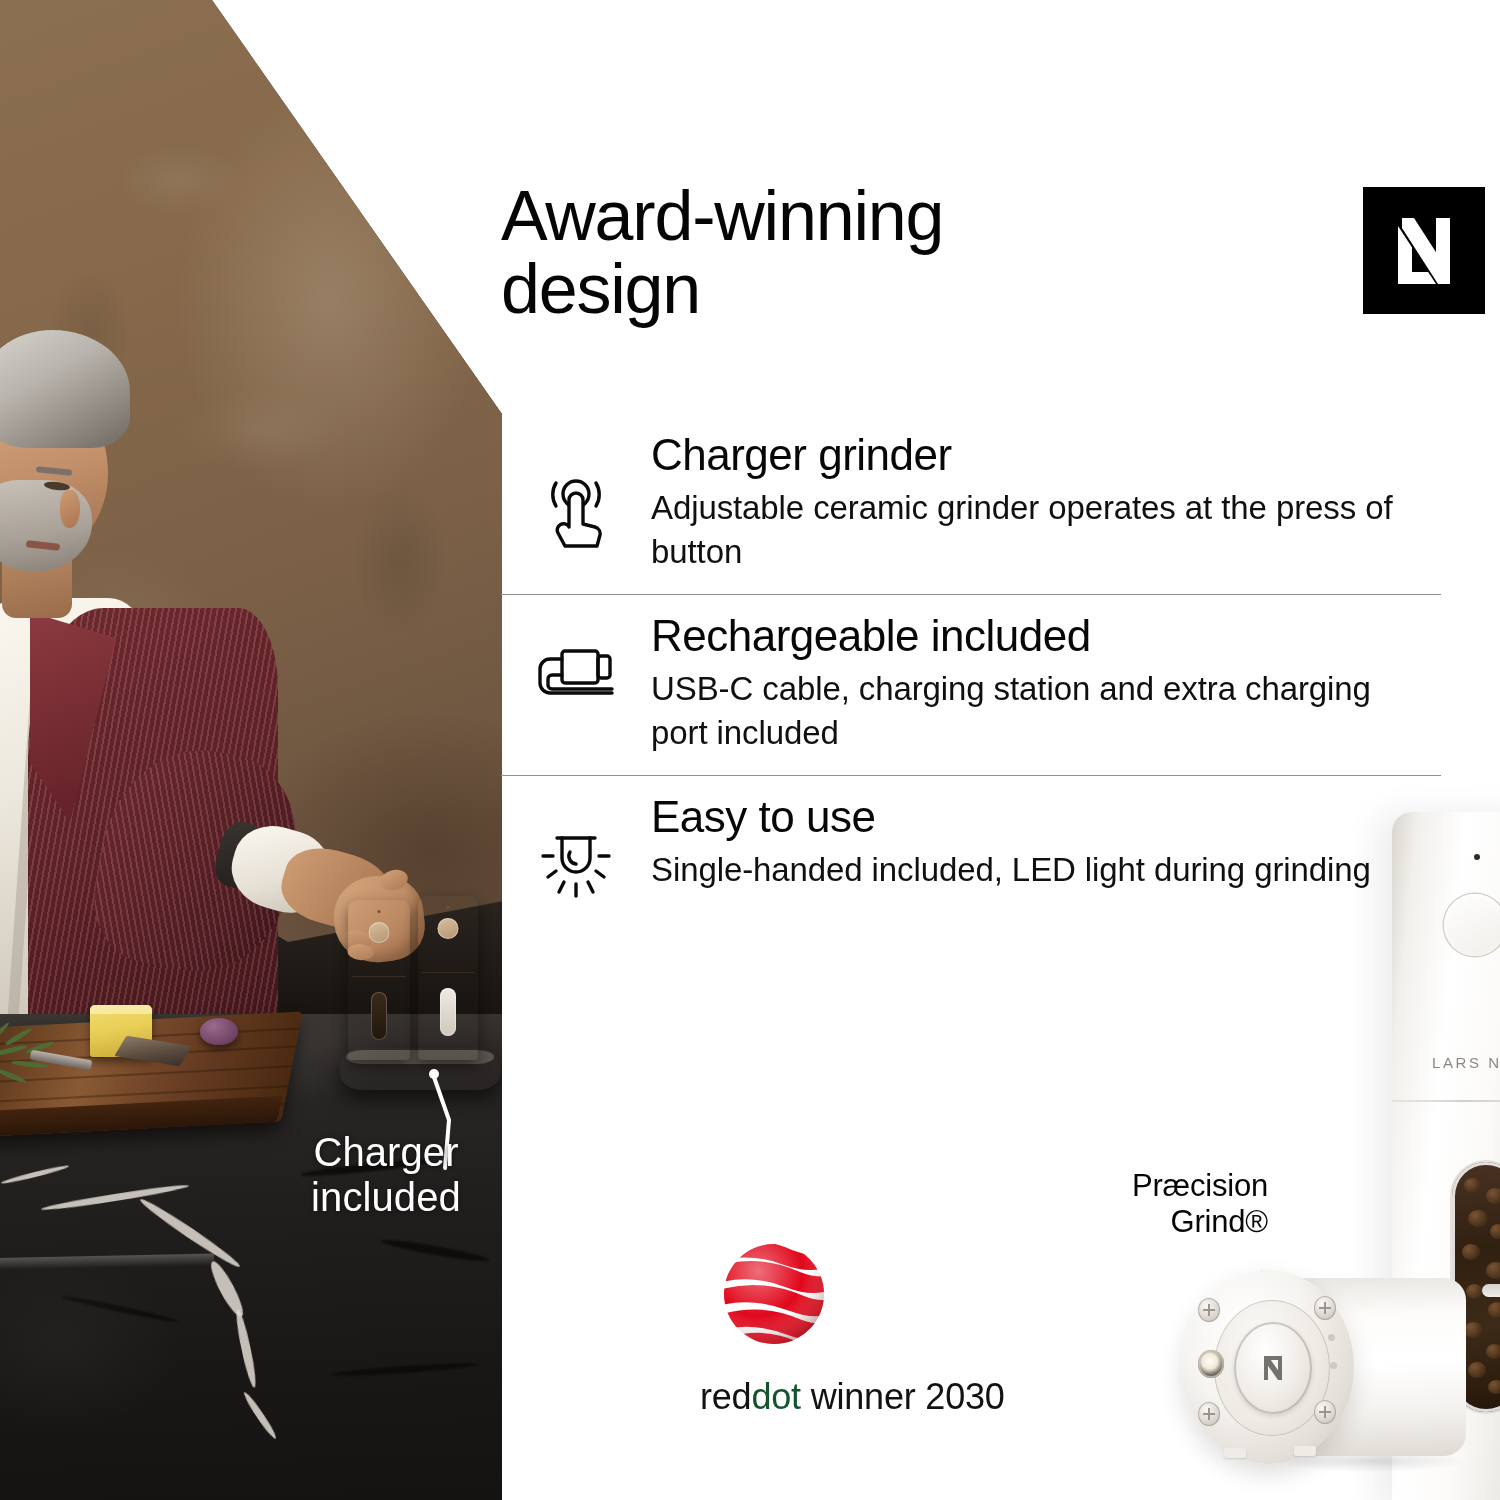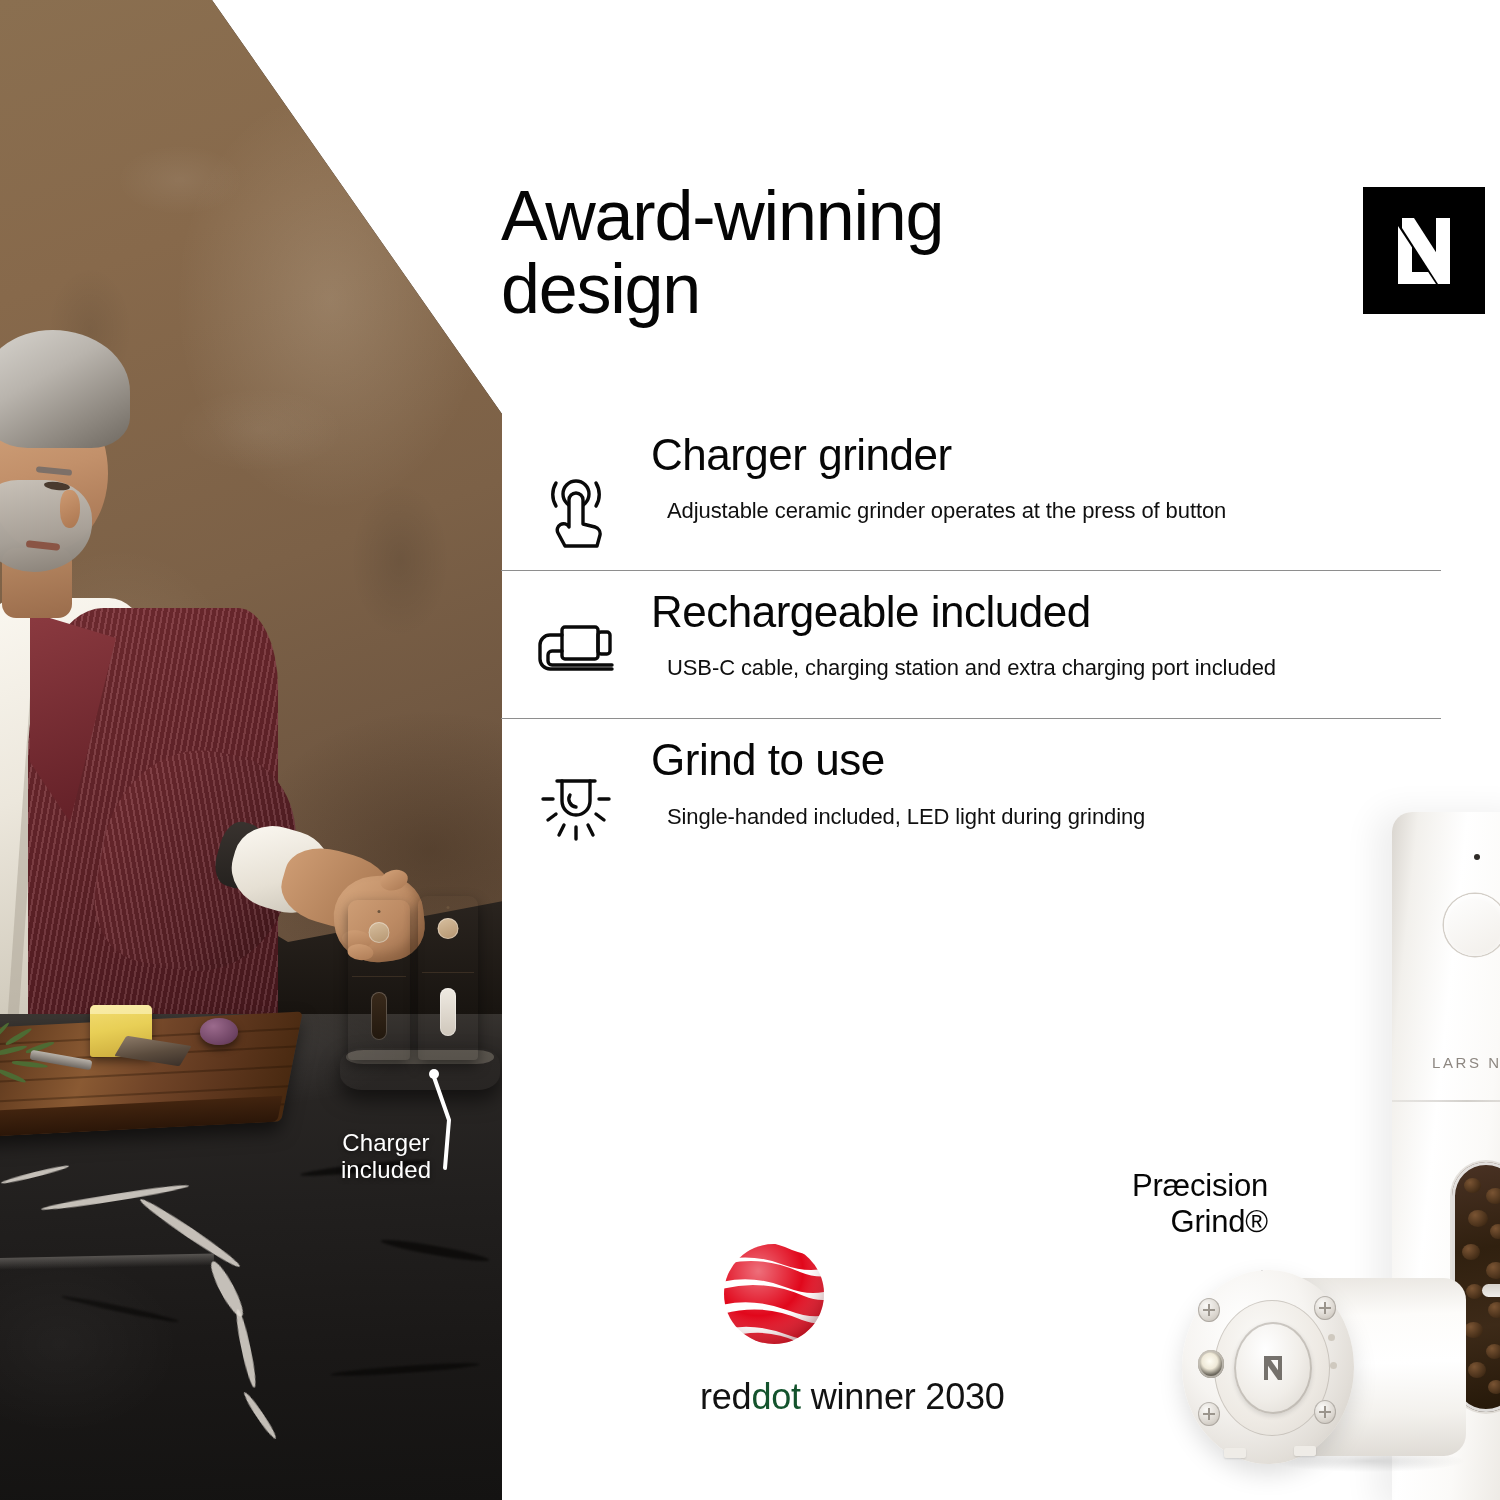--- a/index.html
+++ b/index.html
@@ -196,42 +196,42 @@
   .gled{position:absolute;left:50%;top:10px;transform:translateX(-50%);width:3px;height:3px;border-radius:50%;background:#6b543d;}
   .gseam{position:absolute;left:4px;right:4px;top:76px;height:1px;background:rgba(90,70,50,.45);}
   .gwinA{position:absolute;left:50%;top:92px;transform:translateX(-50%);width:16px;height:48px;border-radius:9px;
         background:linear-gradient(180deg,#3a2a1b,#22180e);box-shadow:inset 0 0 0 1px rgba(255,255,255,.22);}
   .gwinB{position:absolute;left:50%;top:92px;transform:translateX(-50%);width:16px;height:48px;border-radius:9px;
         background:linear-gradient(180deg,#efeae2,#cfc7bb);box-shadow:inset 0 0 0 1px rgba(255,255,255,.35);}
 
   
   .callout-charger{position:absolute;left:280px;top:1130px;width:212px;}
   .callout-charger .ct{
-    color:#ffffff;font-size:24px;line-height:1.12;text-align:center;letter-spacing:.1px;
+    color:#ffffff;font-size:40px;line-height:1.12;text-align:center;letter-spacing:.1px;
     text-shadow:0 1px 5px rgba(0,0,0,.55);
   }
   .leader-charger{position:absolute;left:0;top:0;width:502px;height:1500px;pointer-events:none;}
 
   
   .headline{
     position:absolute;left:501px;top:180px;width:760px;
     font-size:70px;line-height:1.04;color:#050505;letter-spacing:-1.2px;
     font-weight:400;
   }
   .logo{
     position:absolute;left:1363px;top:187px;width:122px;height:127px;background:#000;
   }
   .logo svg{position:absolute;left:50%;top:50%;transform:translate(-50%,-50%);}
 
   .features{position:absolute;left:501px;top:430px;width:940px;}
   .feature{position:relative;display:flex;align-items:flex-start;}
   .f-icon{flex:0 0 150px;display:flex;justify-content:center;padding-top:46px;}
   .f-body{flex:1 1 auto;padding-right:10px;}
   .f-title{font-size:44px;line-height:1.14;color:#070707;letter-spacing:-.5px;font-weight:400;margin:0 0 6px;}
-  .f-desc{font-size:22px;line-height:1.33;color:#101010;letter-spacing:-.1px;margin:16px;}
+  .f-desc{font-size:33px;line-height:1.33;color:#101010;letter-spacing:-.1px;margin:0;}
   .divider{height:1px;background:#8e8e8e;margin:20px 0 16px;}
 
   
   .reddot{position:absolute;left:700px;top:1242px;width:360px;}
   .reddot .ball{position:relative;width:104px;height:104px;margin:0 0 0 22px;}
   .reddot .ball svg{display:block;}
   .reddot .cap{margin-top:30px;font-size:36px;color:#121212;letter-spacing:-.2px;white-space:nowrap;}
   .reddot .cap .dot{color:#14532d;}
 
   
@@ -453,21 +453,21 @@
           <path d="M4 24 H14"></path>
             <path d="M60 24 H70"></path>
           <path d="M9 45 L17 39"></path>
             <path d="M65 45 L57 39"></path>
           <path d="M20 60 L25 50"></path>
             <path d="M54 60 L49 50"></path>
           <path d="M37 64 V52"></path>
         </svg>
       </div>
       <div class="f-body">
-        <p class="f-title">Grind to use</p>
+        <p class="f-title">Easy to use</p>
         <p class="f-desc">Single-handed included, LED light during grinding</p>
       </div>
     </div>
   </div>
 
   <div class="reddot">
     <div class="ball">
       <svg width="104" height="104" viewBox="0 0 104 104">
         <defs>
           <clipPath id="sphereClip">

